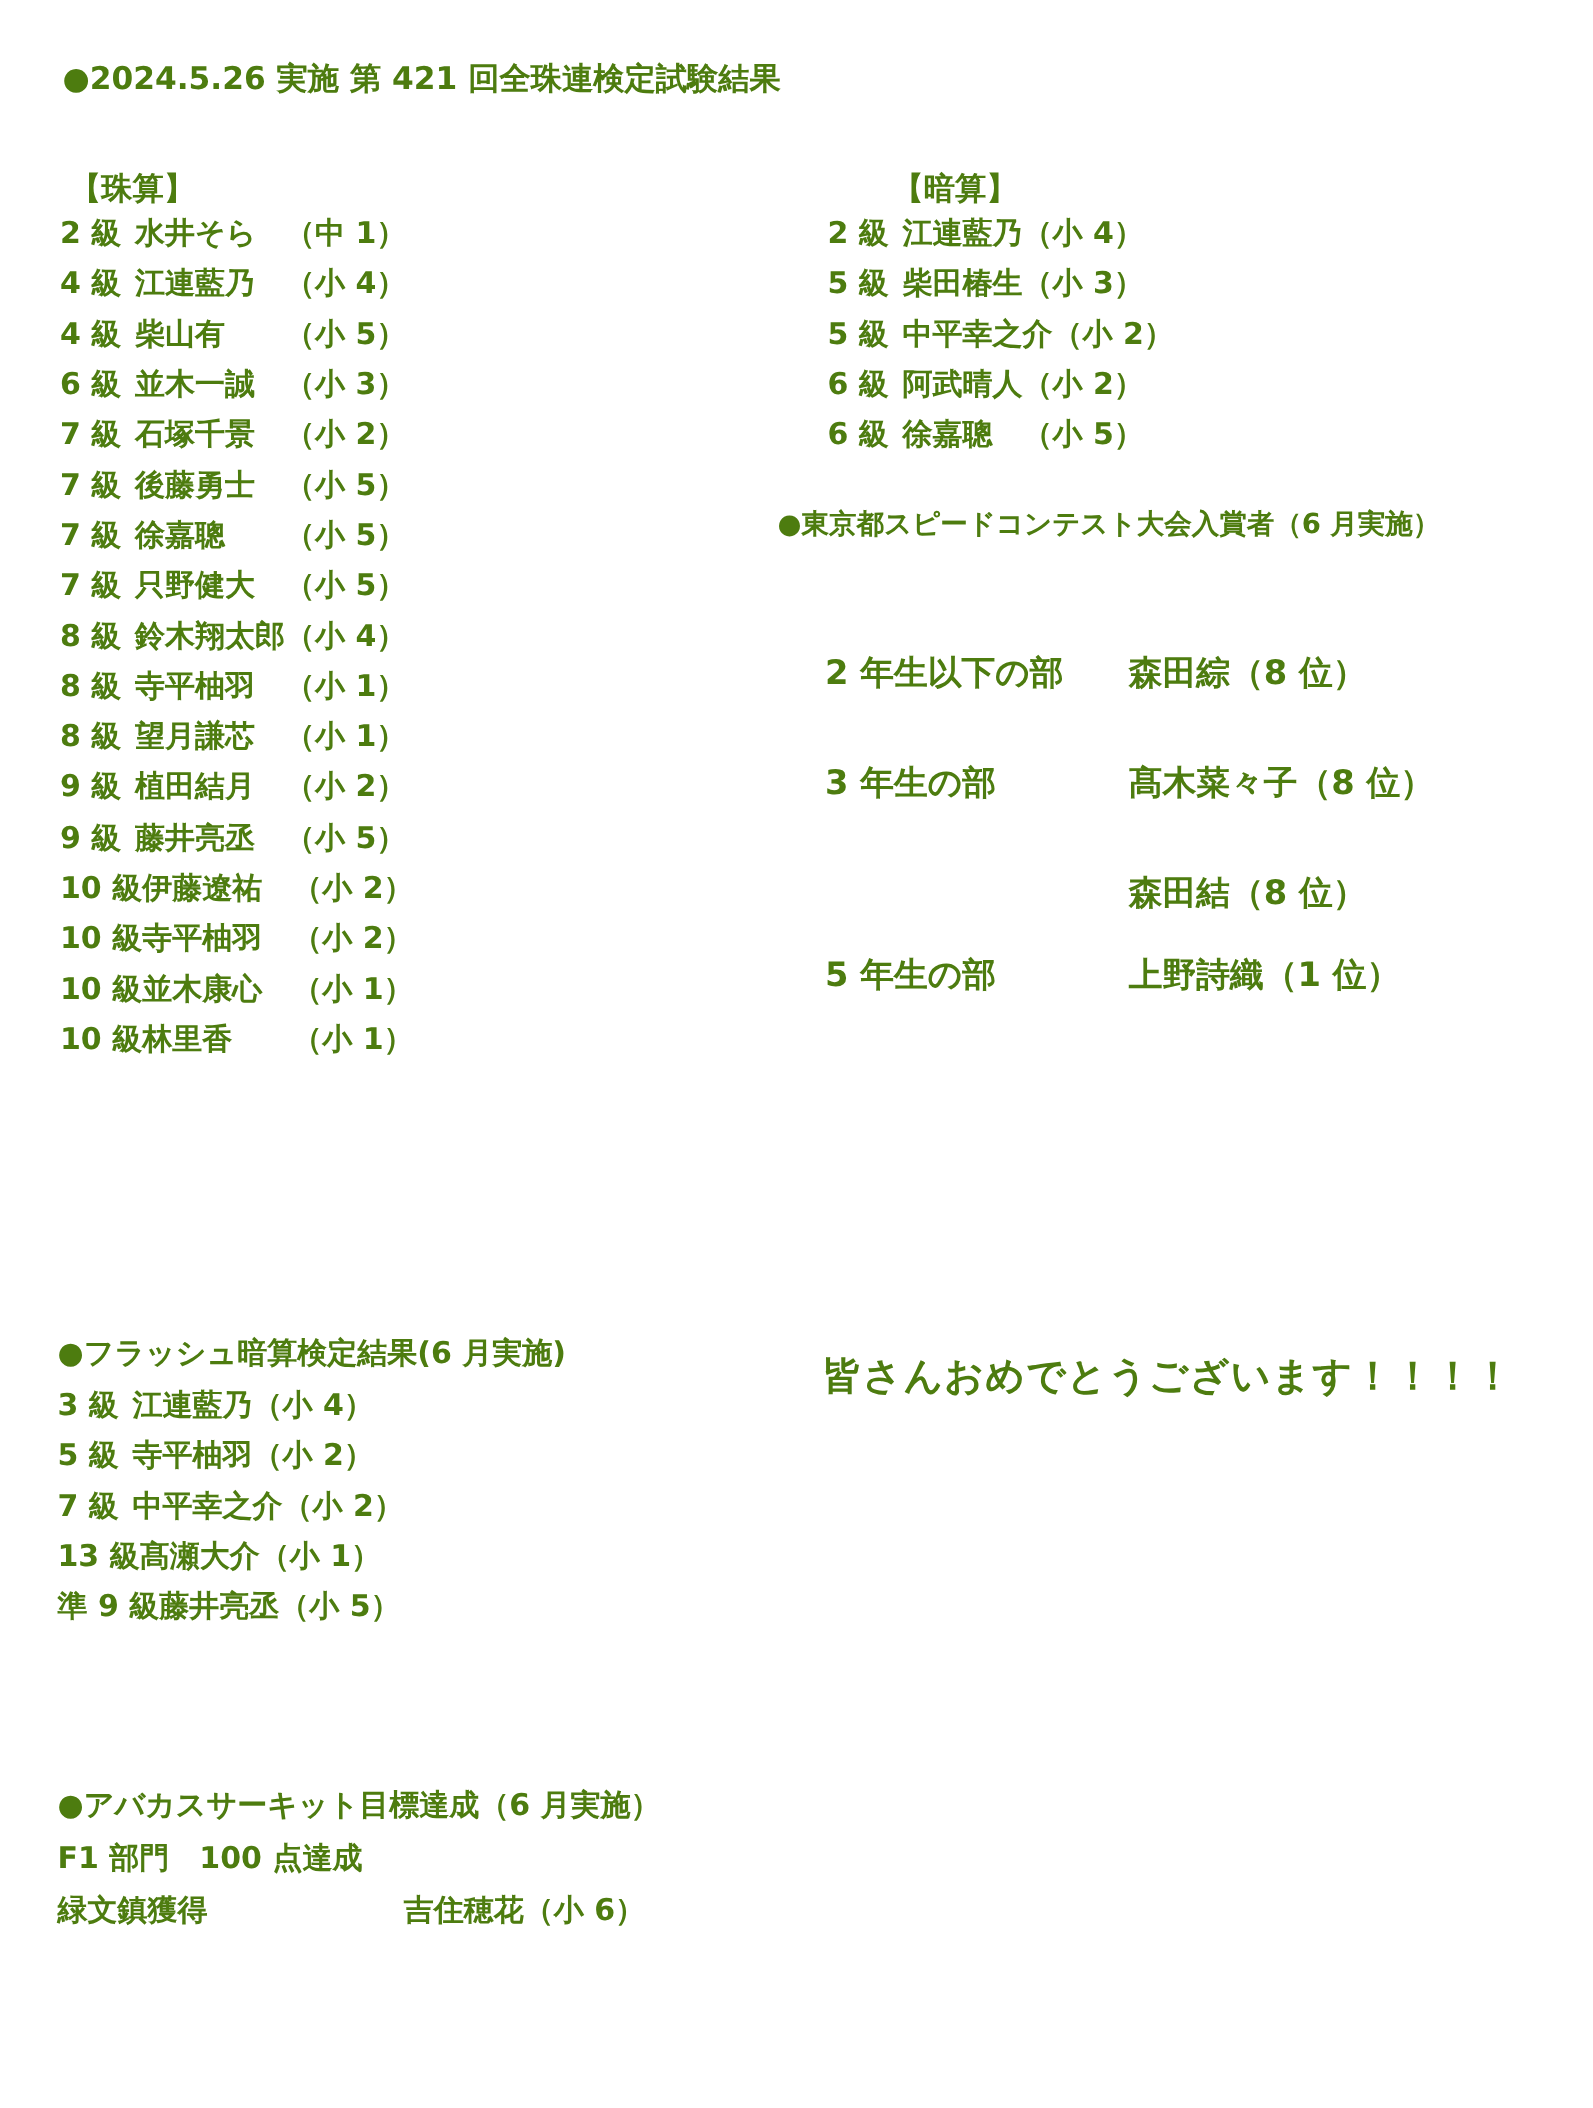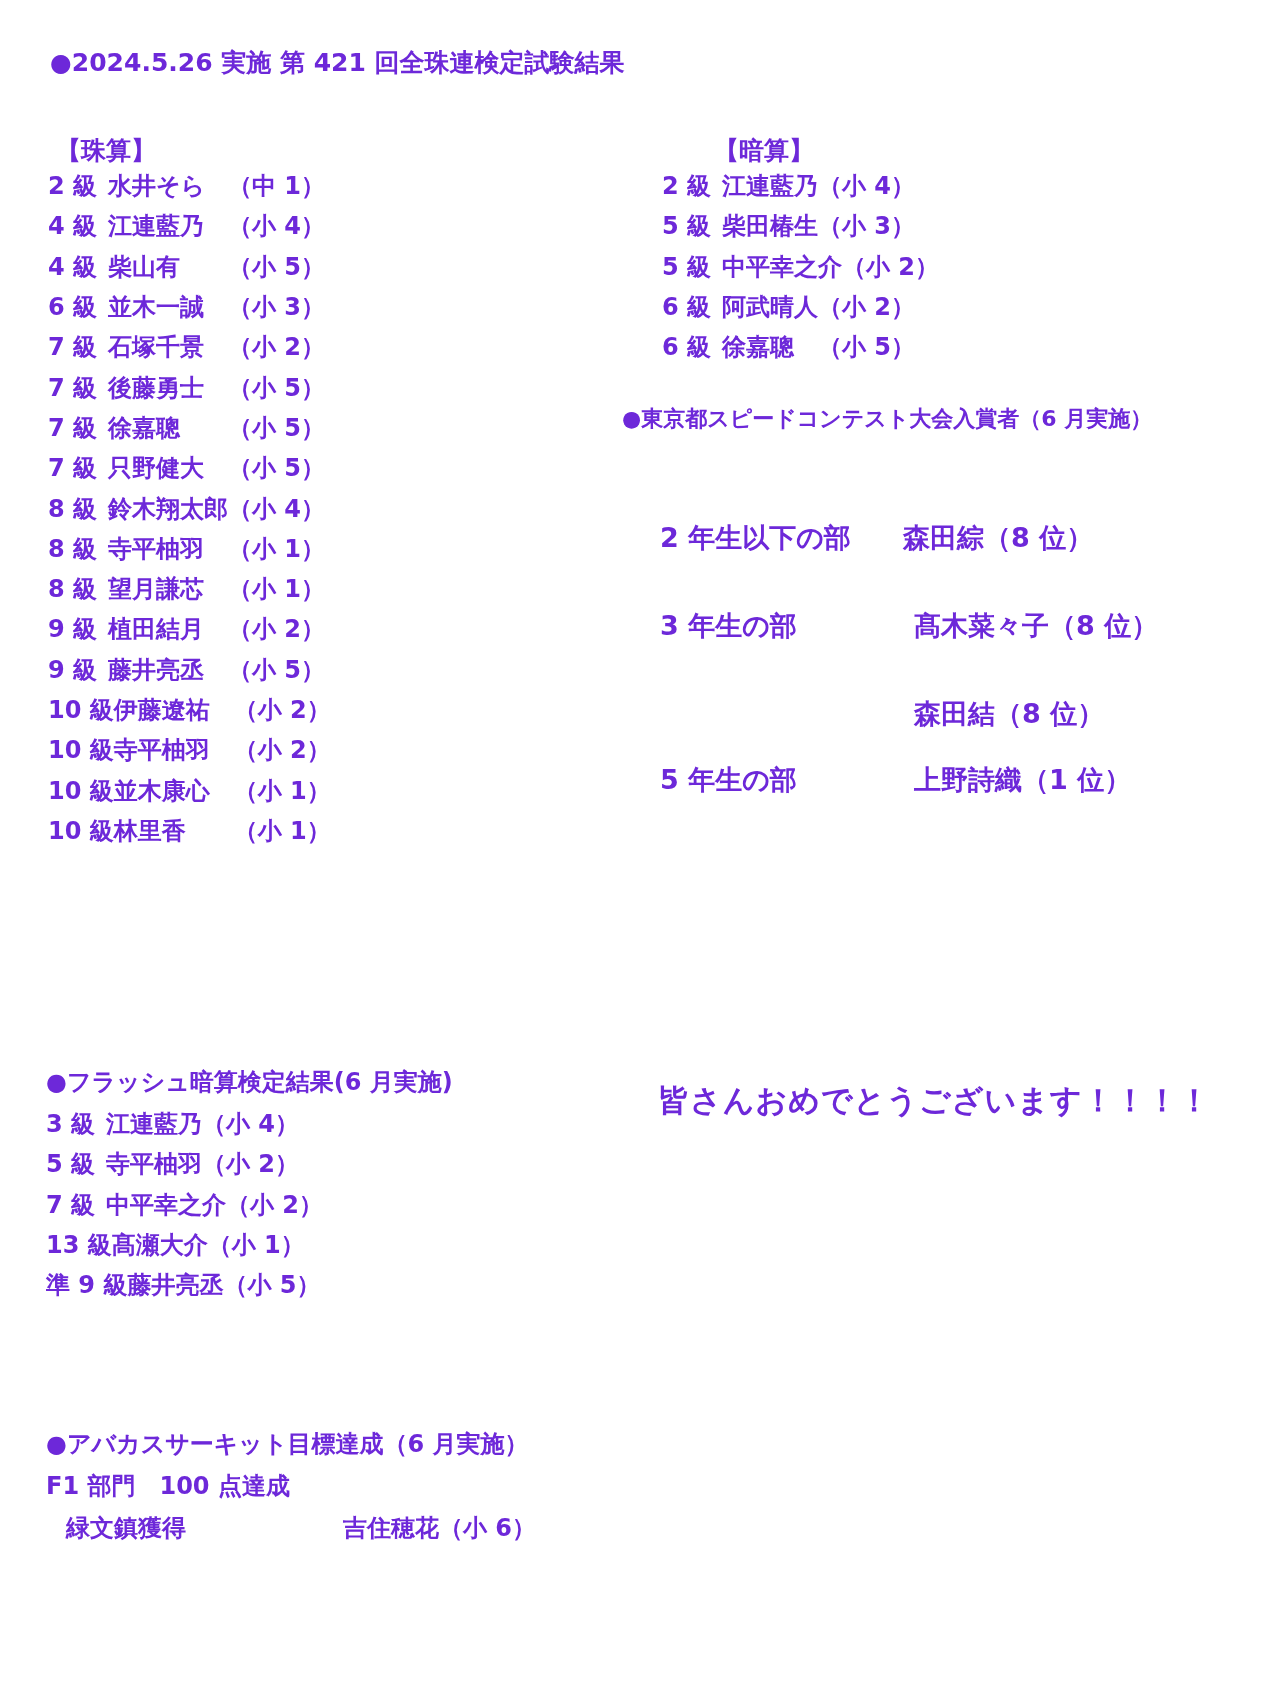--- a/index.html
+++ b/index.html
@@ -1,45 +1,45 @@
 <!DOCTYPE html>
 <html><head>
 <meta charset="utf-8">
 <style>
   html,body { margin:0; padding:0; background:#ffffff; }
   .page {
-    position:relative; width:1274px; height:1686px; background:#ffffff; color:#6d28d9;
+    position:relative; width:1274px; height:1686px; background:#ffffff; color:#4d7c0f;
     font-family:"DejaVu Sans", sans-serif; font-weight:bold; overflow:hidden;
   }
   .abs { position:absolute; white-space:nowrap; }
   .doc-title { left:50px; top:46px; font-size:25px; }
   .col-header { font-size:25px; }
   .shuzan-header { left:56px; top:134px; }
   .anzan-header  { left:666px; top:134px;margin-left:48px; }
   .list { display:block; }
   .shuzan-list { left:48px;  top:166px; }
   .anzan-list  { left:662px; top:166px; }
   .flash-list  { left:46px;  top:1104px; }
   .row { display:flex; align-items:center; height:40.3px; font-size:24px; white-space:nowrap; }
   .lv { display:inline-block; min-width:60px; }
   .shuzan-list .nm { display:inline-block; min-width:120px; }
   .anzan-list  .nm { display:inline-block; min-width:96px; }
   .flash-list  .nm { display:inline-block; }
   .flash-list  .lv { min-width:60px; }
   .speed-header { left:622px; top:404px; font-size:22px; }
   .speed-list { left:660px; top:505px; }
   .srow { display:flex; align-items:center; height:66px; font-size:27px; white-space:nowrap; }
-  .srow + .srow { margin-top:22px;gap:11px; }
+  .srow + .srow { margin-top:22px; }
   .speed-list div:nth-of-type(4) { margin-top:0; }
   .division { display:inline-block; min-width:243px; }
   .flash-header { left:46px; top:1066px; font-size:24px; }
   .congrats { left:658px; top:1080px; font-size:31px; letter-spacing:1px; }
   .circuit-header { left:46px; top:1428px; font-size:24px; }
   .circuit-line1  { left:46px; top:1470px; font-size:24px; }
-  .circuit-award  { left:46px; top:1512px; font-size:24px; display:flex;margin-left:20px; }
+  .circuit-award  { left:46px; top:1512px; font-size:24px; display:flex; }
   .award-label { display:inline-block; min-width:277px; }
 </style>
 </head>
 <body>
 
 <div class="page">
 
   <div class="abs doc-title">●2024.5.26 実施 第 421 回全珠連検定試験結果</div>
 
   <div class="abs col-header shuzan-header">【珠算】</div>

